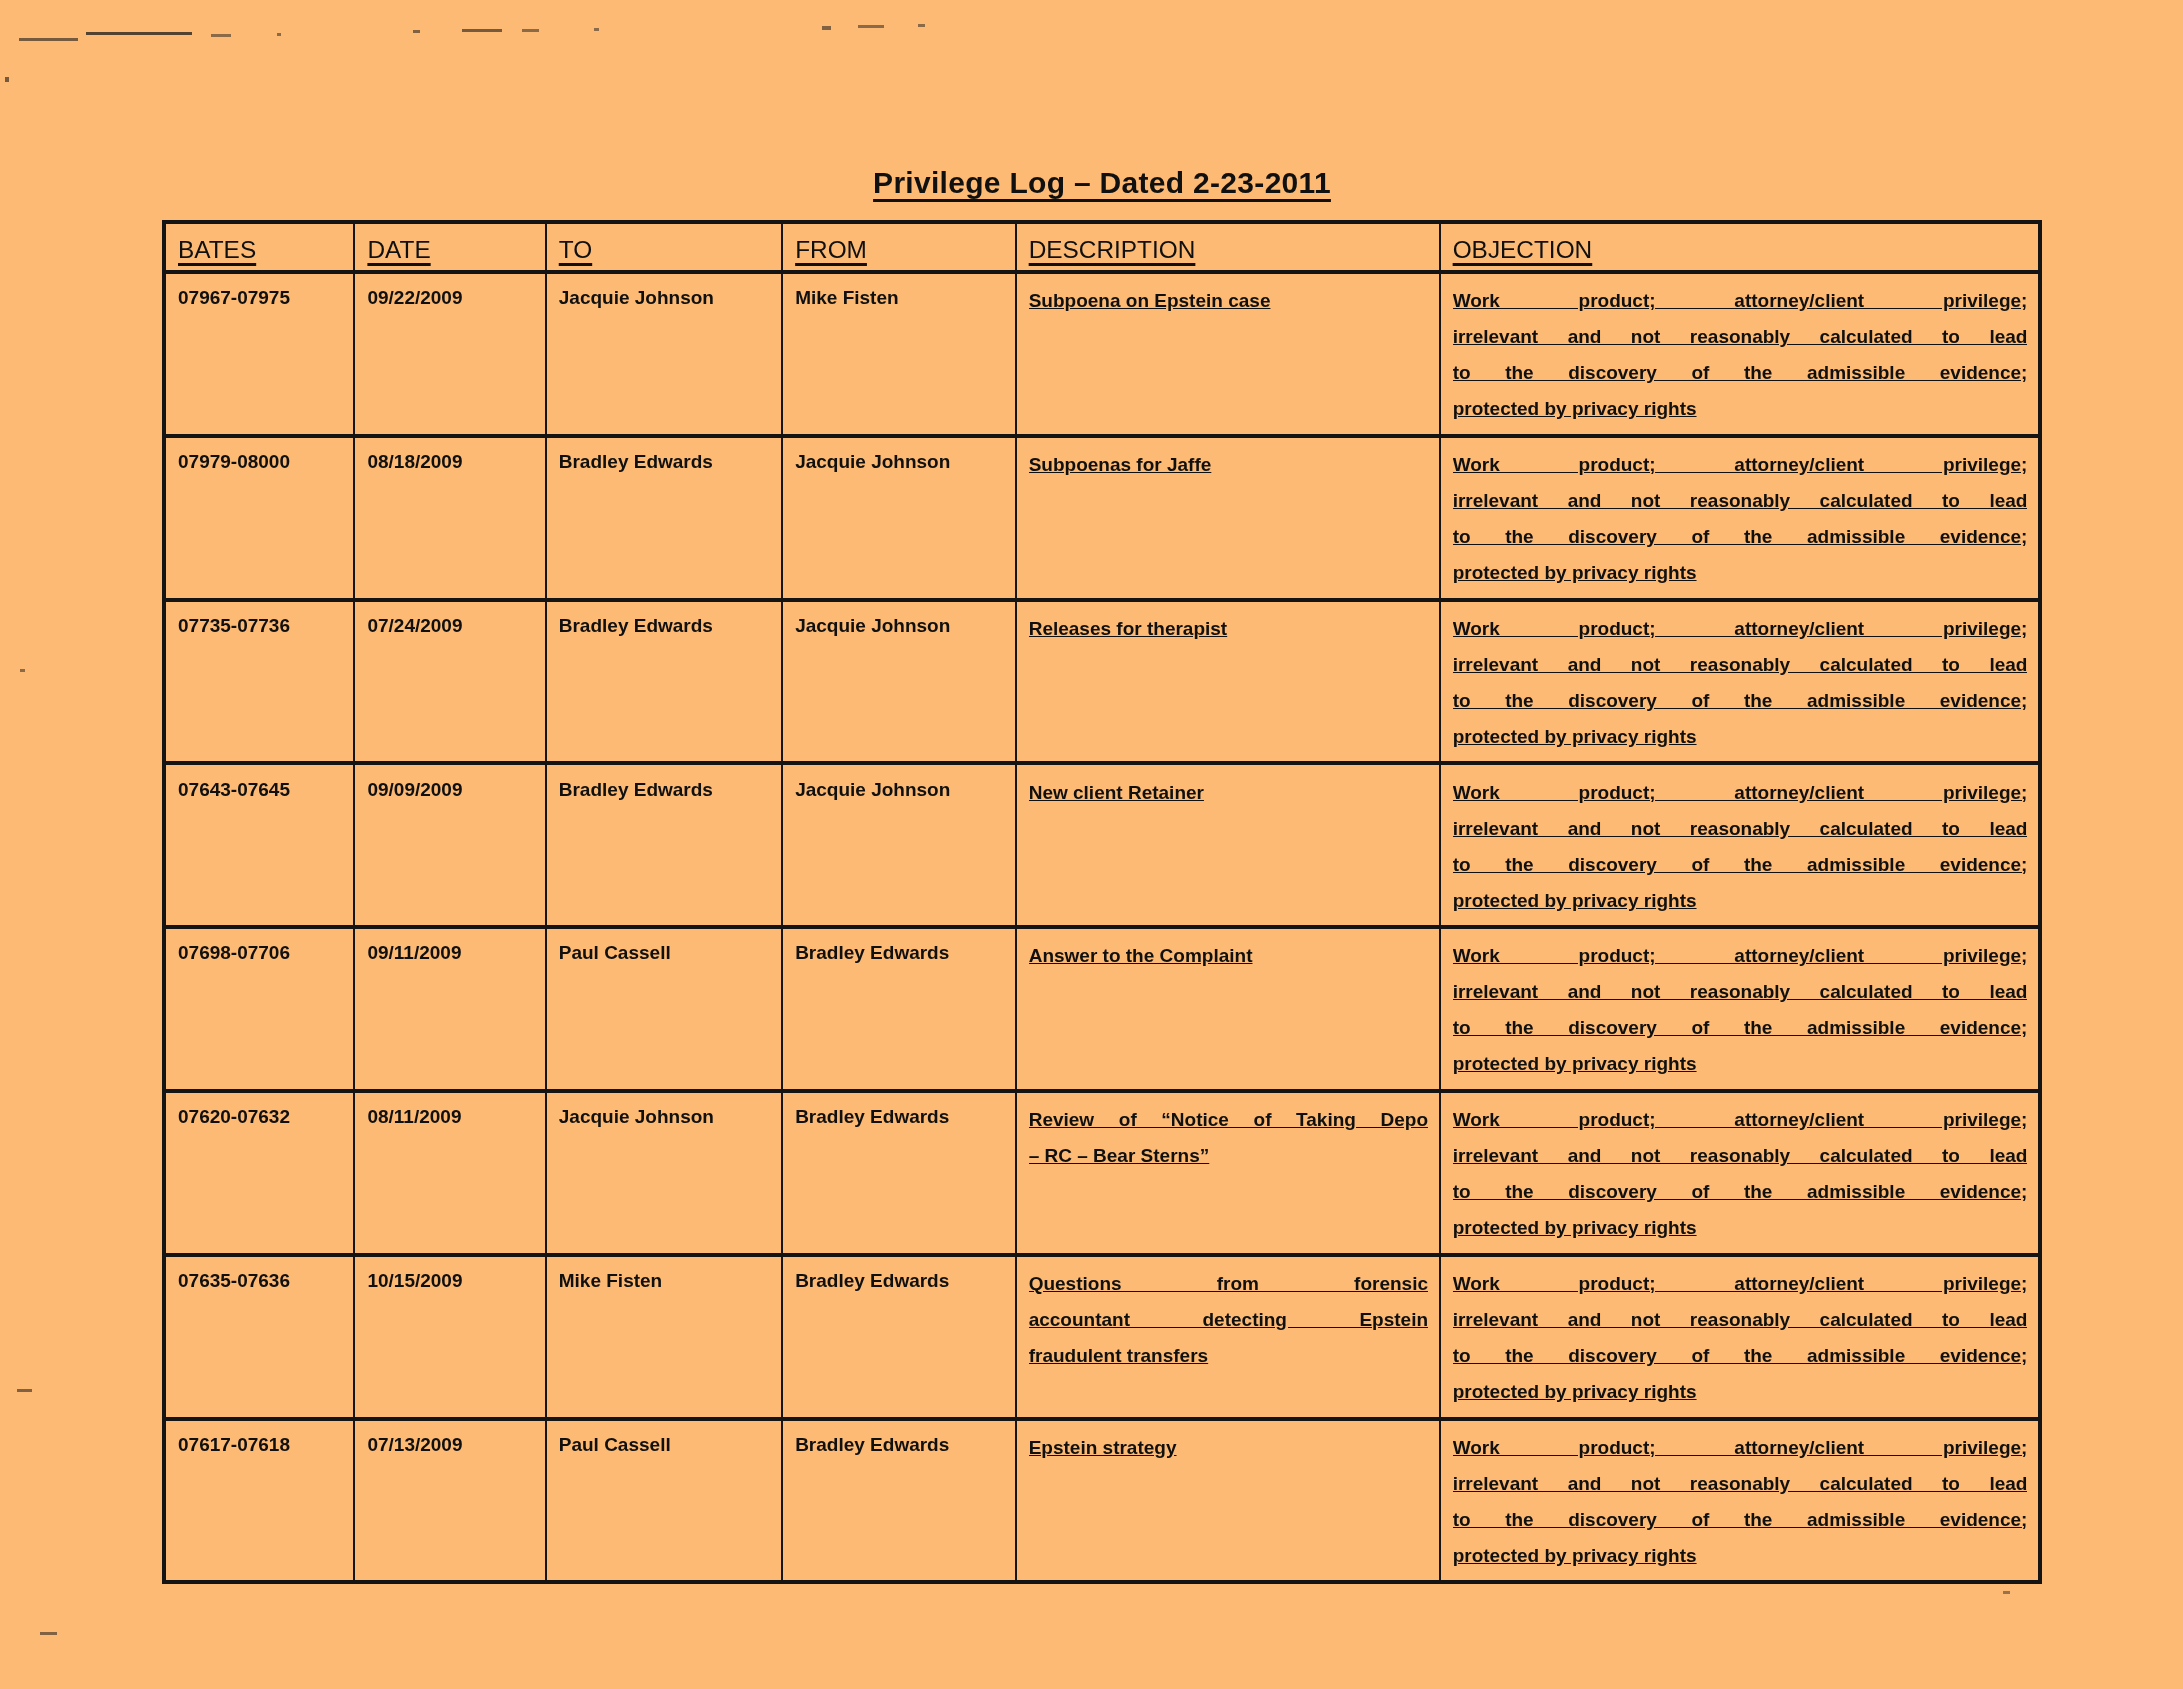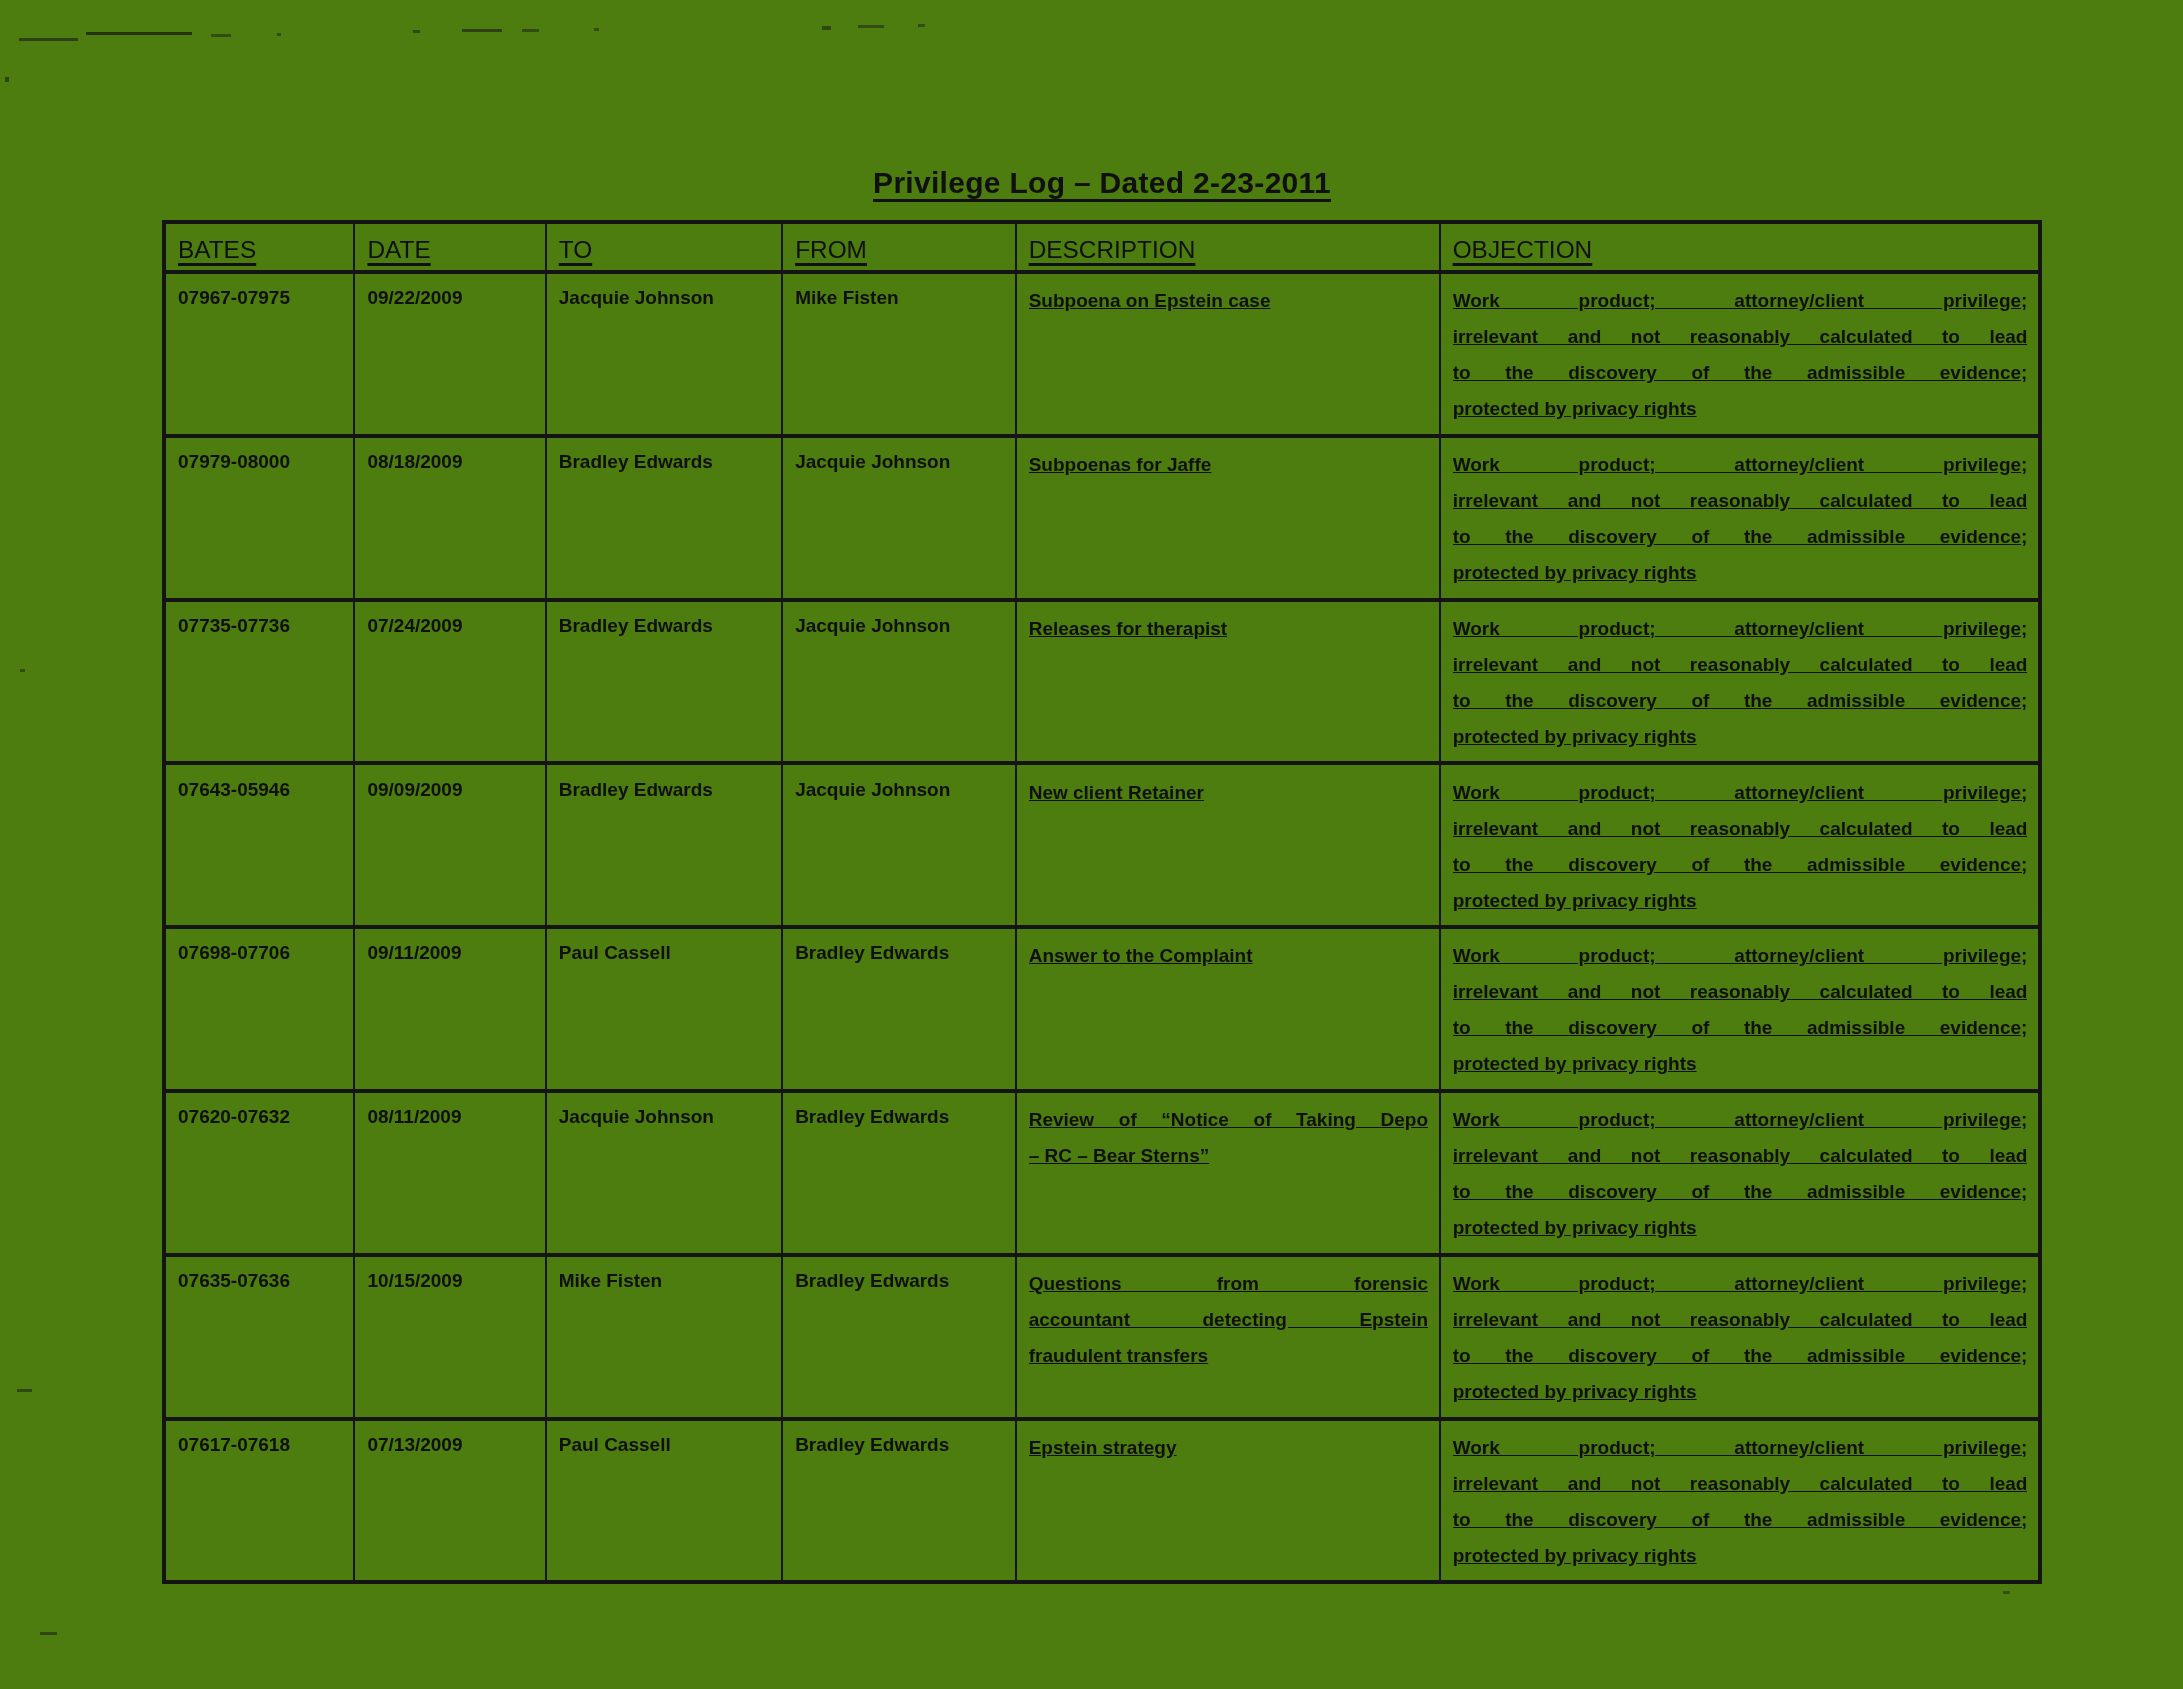--- a/index.html
+++ b/index.html
@@ -4,21 +4,21 @@
 <style>
   html, body {
     margin: 0;
     padding: 0;
     background: #f4f4f1;
   }
   .sheet {
     position: relative;
     width: 2183px;
     height: 1689px;
-    background: #4d7c0f;
+    background: #fdba74;
     font-family: "Liberation Sans", sans-serif;
     color: #101010;
     overflow: hidden;
   }
   .content {
     position: absolute;
     left: 162px;
     top: 0;
     width: 1880px;
   }
@@ -183,21 +183,21 @@
           </td>
           <td class="obj">
             <div class="tline jl">Work product; attorney/client privilege;</div>
             <div class="tline jl">irrelevant and not reasonably calculated to lead</div>
             <div class="tline jl">to the discovery of the admissible evidence;</div>
             <div class="tline ll">protected by privacy rights</div>
           </td>
         </tr>
 
         <tr class="r">
-          <td>07643-05946</td>
+          <td>07643-07645</td>
           <td>09/09/2009</td>
           <td>Bradley Edwards</td>
           <td>Jacquie Johnson</td>
           <td class="desc">
             <div class="tline ll">New client Retainer</div>
           </td>
           <td class="obj">
             <div class="tline jl">Work product; attorney/client privilege;</div>
             <div class="tline jl">irrelevant and not reasonably calculated to lead</div>
             <div class="tline jl">to the discovery of the admissible evidence;</div>

